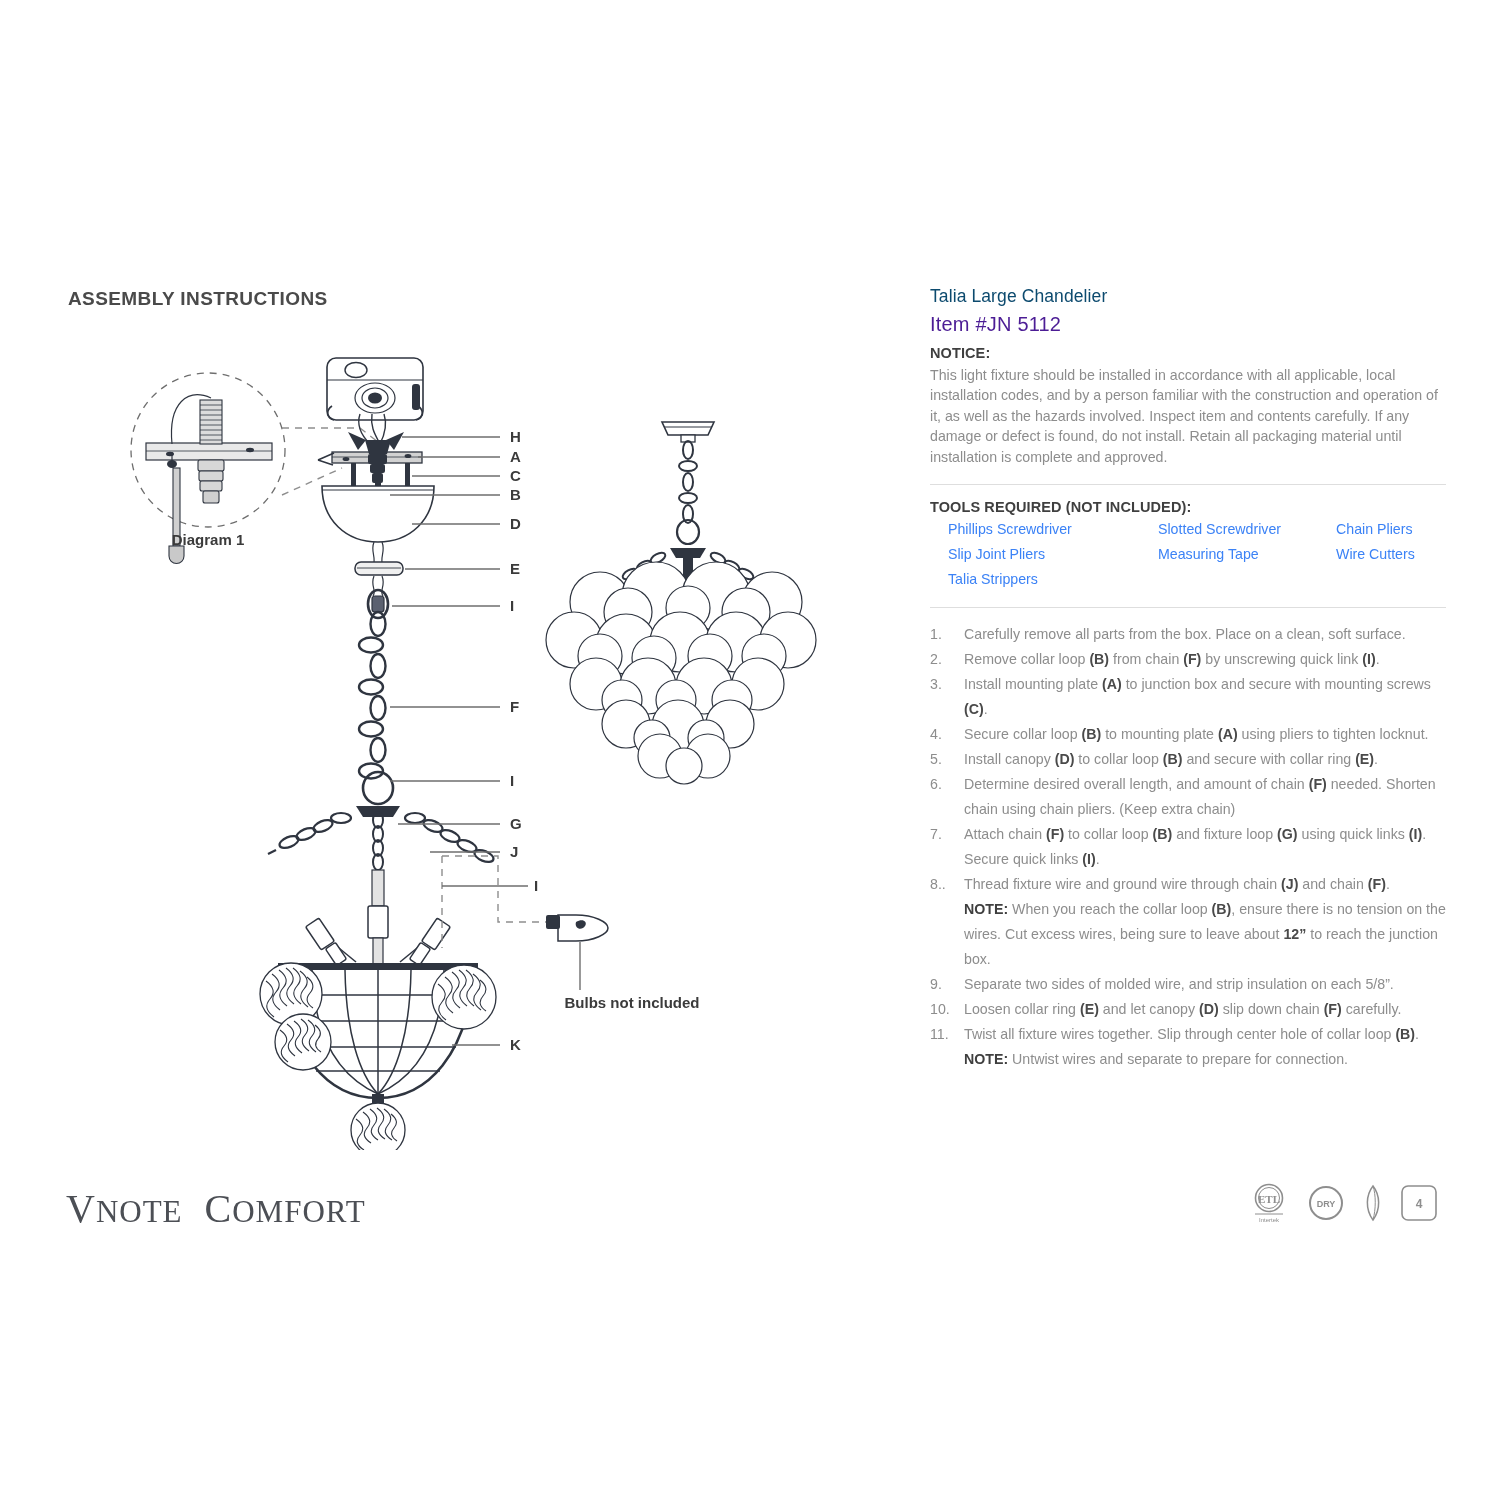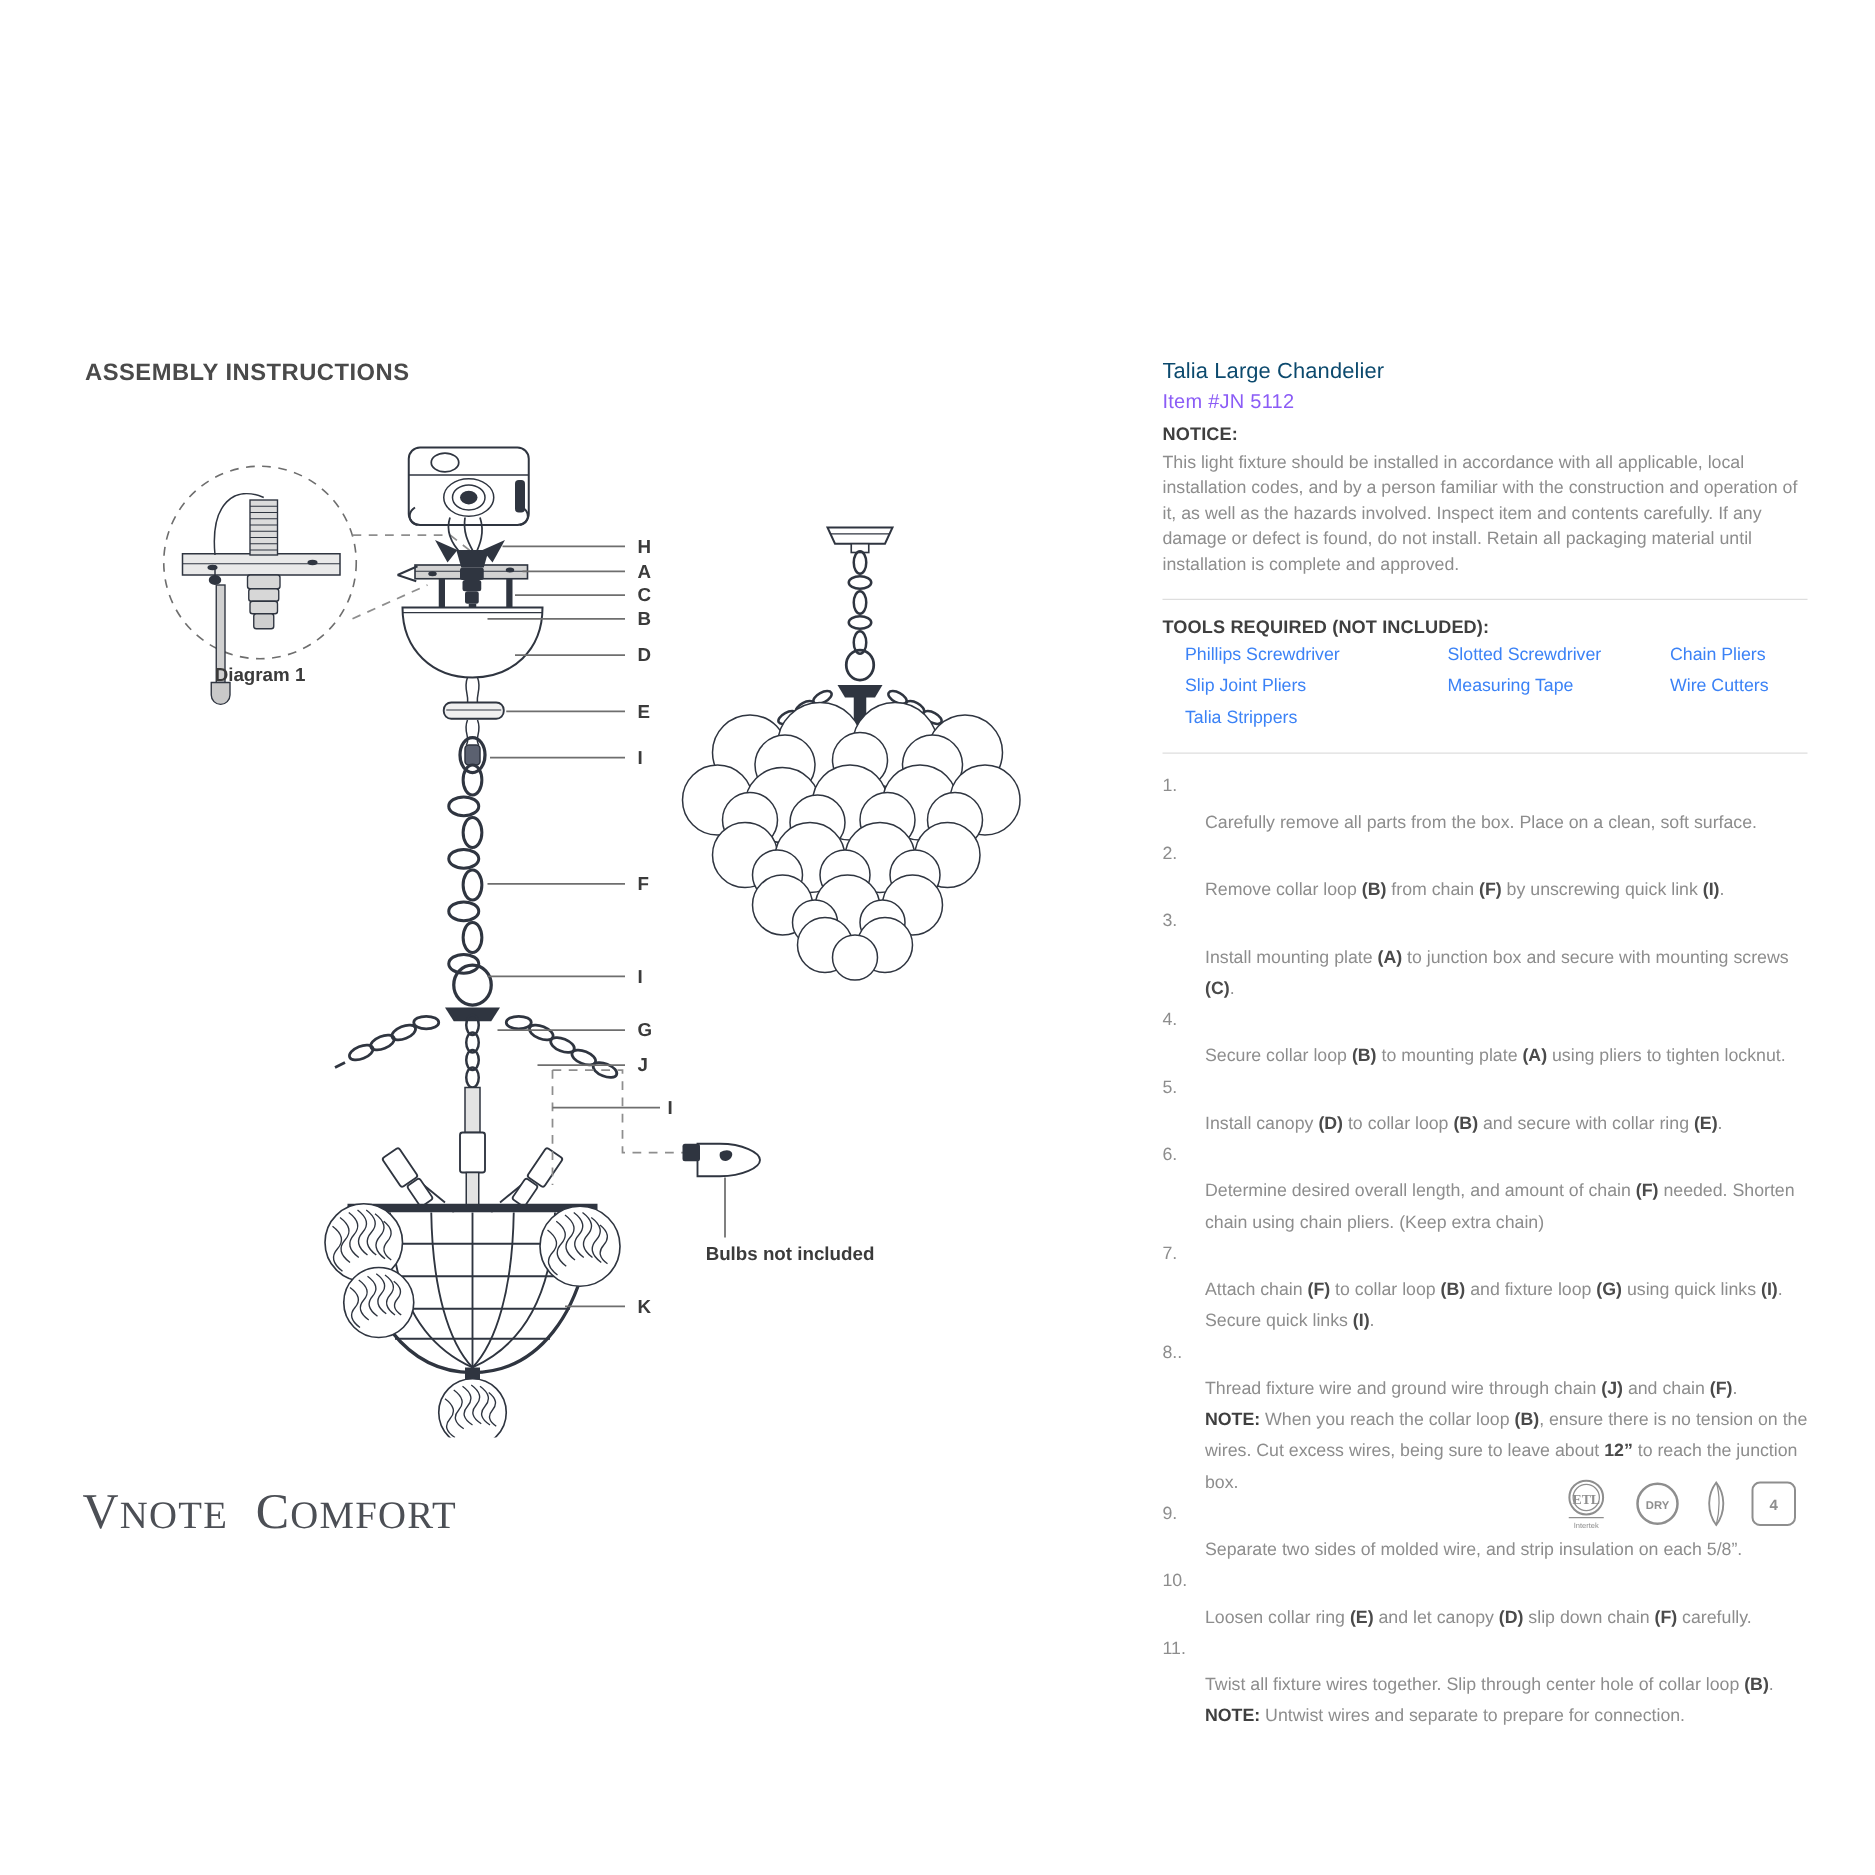--- a/index.html
+++ b/index.html
@@ -49,41 +49,41 @@
 
   
   .right{
     position:absolute;left:930px;top:286px;width:516px;
   }
   .prod-title{
     font-size:17.5px;color:#0c4a6e;margin:0 0 6px 0;font-weight:normal;
     letter-spacing:.1px;
   }
   .item-no{
-    font-size:16px;color:#8b5cf6;margin:0 0 9px 0;letter-spacing:.2px;
+    font-size:20px;color:#4c1d95;margin:0 0 9px 0;letter-spacing:.2px;
   }
   .sec-head{
     font-size:14.5px;font-weight:bold;color:#3f3f3f;margin:0 0 4px 0;
     letter-spacing:.1px;
   }
   .notice-body p{
     margin:0;font-size:14.2px;line-height:20.4px;color:#8d8d8d;
   }
   .rule{height:1px;background:#dedede;margin:17px 0 14px 0;}
   .tools-grid{
     display:grid;grid-template-columns:210px 178px auto;
     row-gap:4px;font-size:14.2px;color:#3b82f6;line-height:21px;margin-left:18px;
   }
   .steps{margin:0;padding:0;list-style:none;}
   .steps li{
     display:flex;font-size:14.2px;line-height:25px;color:#8d8d8d;
     margin-bottom:0px;
   }
   .steps .num{width:34px;flex:0 0 34px;text-align:left;}
-  .steps .txt{flex:1;margin-top:29px;}
+  .steps .txt{flex:1;}
   .steps b{color:#4a4a4a;font-weight:bold;}
   .note-lbl{color:#3f3f3f;font-weight:bold;}
 </style>
 </head>
 <body>
 
 <div class="page">
 
   <div class="head-title">ASSEMBLY INSTRUCTIONS</div>
 

